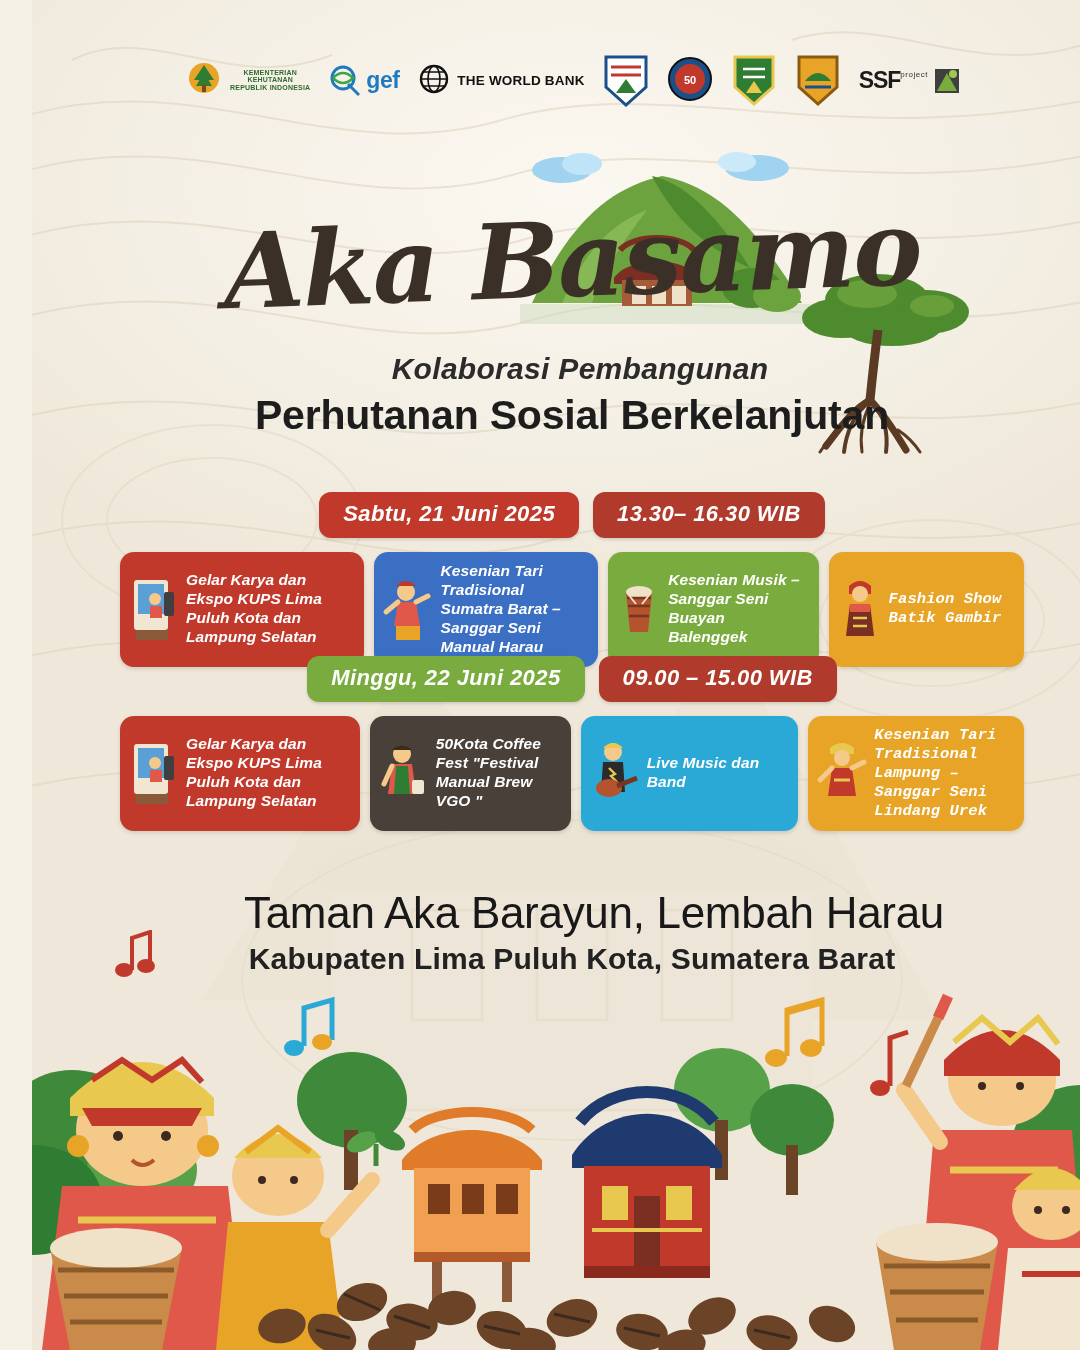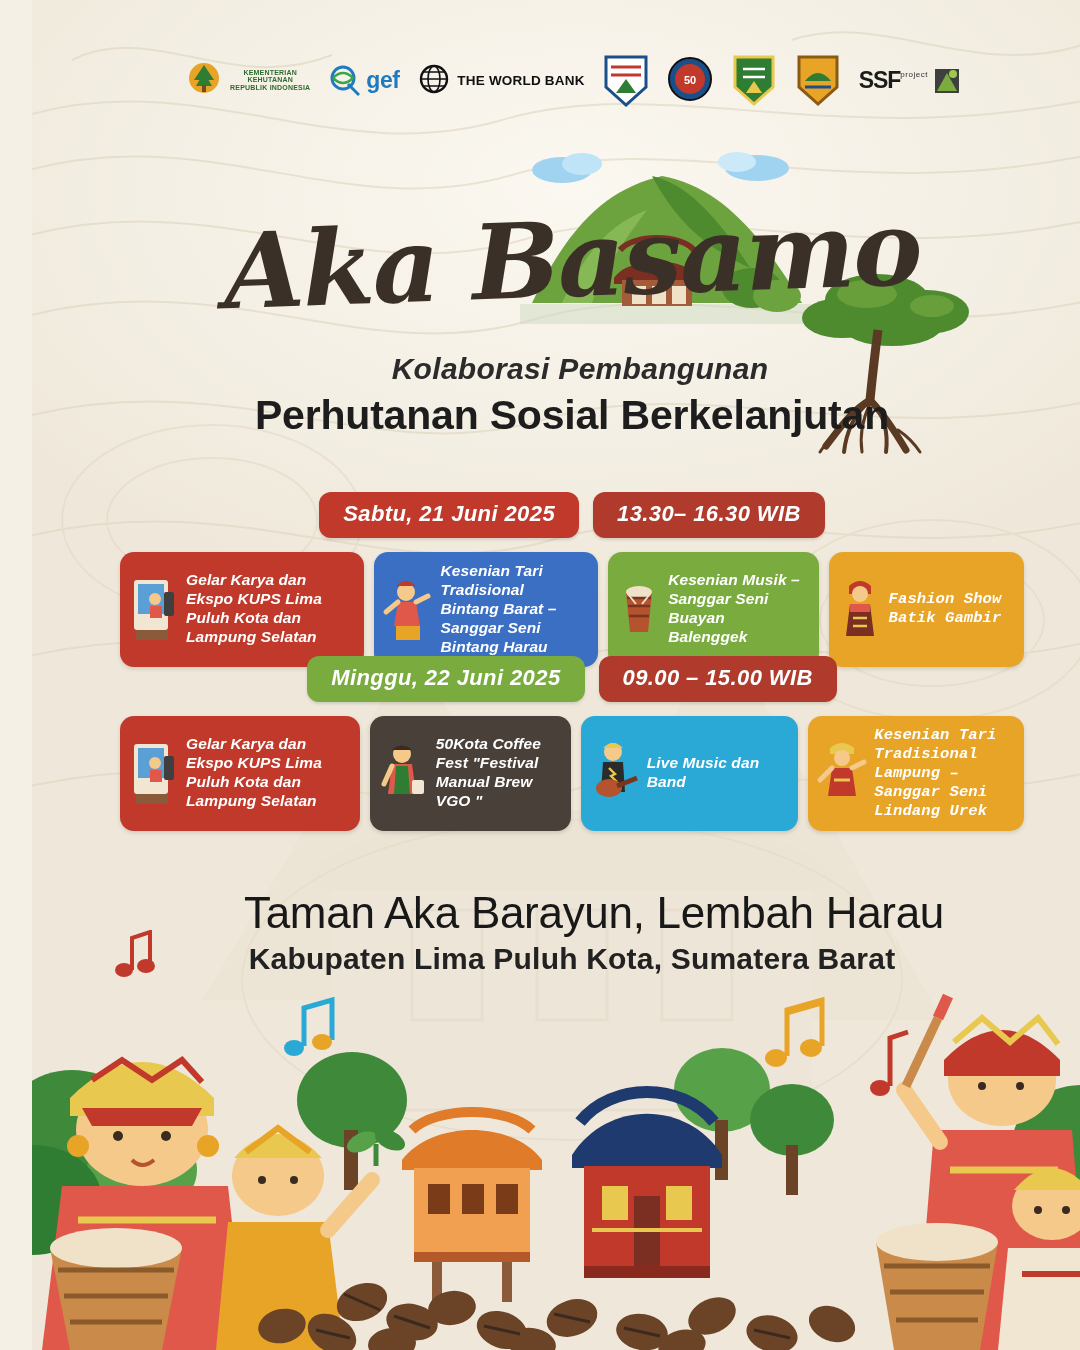--- a/index.html
+++ b/index.html
@@ -369,21 +369,21 @@
 
       <div class="card c-blue" id="d1c2">
         <svg class="ill" viewBox="0 0 52 74">
           <circle cx="24" cy="20" r="9" fill="#f4c98a"></circle>
           <path d="M14 14 Q24 4 34 14 Z" fill="#c0392b"></path>
           <path d="M16 30 L34 30 L38 54 L12 54 Z" fill="#e0584a"></path>
           <path d="M16 30 L4 40" stroke="#f4c98a" stroke-width="5" stroke-linecap="round"></path>
           <path d="M34 30 L46 24" stroke="#f4c98a" stroke-width="5" stroke-linecap="round"></path>
           <rect x="14" y="54" width="24" height="14" fill="#e8a427"></rect>
         </svg>
-        <div class="card-txt">Kesenian Tari Tradisional Bintang Barat – Sanggar Seni Bintang Harau</div>
+        <div class="card-txt">Kesenian Tari Tradisional Sumatra Barat – Sanggar Seni Manual Harau</div>
       </div>
 
       <div class="card c-green" id="d1c3">
         <svg class="ill small" viewBox="0 0 46 74">
           <path d="M10 20 H36 L32 60 H14 Z" fill="#b4532e"></path>
           <ellipse cx="23" cy="20" rx="13" ry="6" fill="#f0e2c8"></ellipse>
           <path d="M11 26 L35 26 M12 34 L34 34 M13 44 L33 44" stroke="#7a3520" stroke-width="2.4"></path>
           <path d="M12 22 L20 32 M34 22 L26 32" stroke="#f0e2c8" stroke-width="2"></path>
         </svg>
         <div class="card-txt">Kesenian Musik – Sanggar Seni Buayan Balenggek</div>

